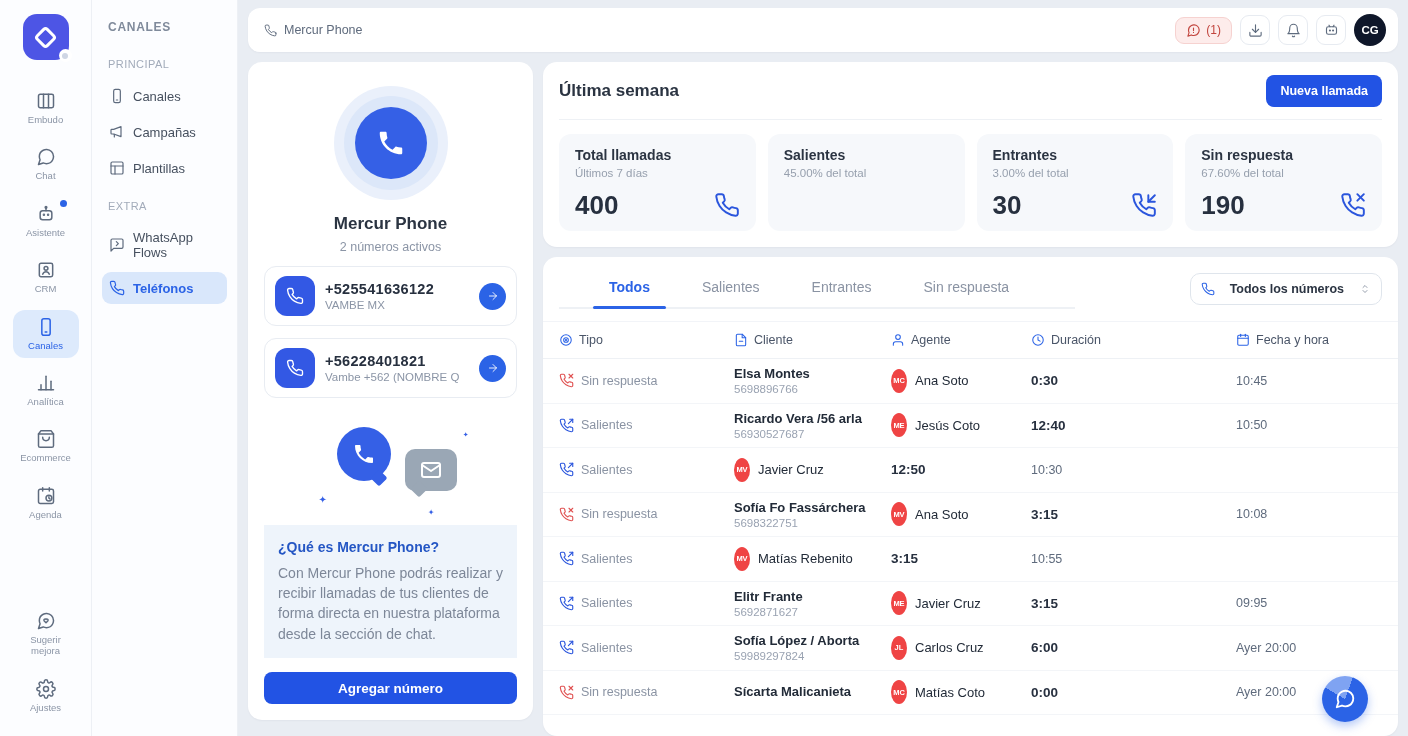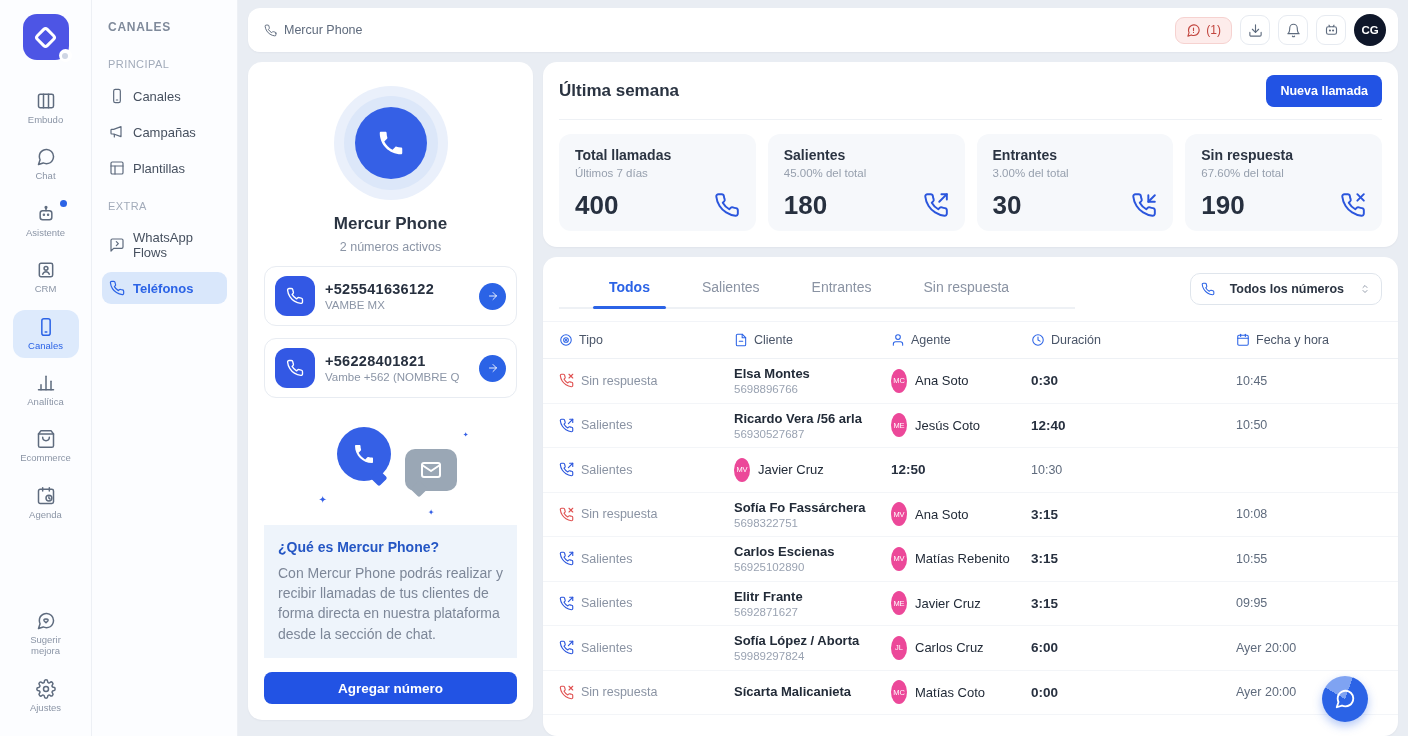--- a/index.html
+++ b/index.html
@@ -97,21 +97,21 @@
   .thead{display:grid;grid-template-columns:175px 157px 140px 205px 1fr;padding:0 16px;height:38px;align-items:center;border-top:1px solid #f2f4f8;border-bottom:1px solid #eef1f5;margin-top:12px;flex:none;}
   .th{display:flex;align-items:center;gap:6px;font-size:12.5px;color:#4a5568;}
   .th .hic{color:#2b63e6;flex:none;}
   .tbody{flex:1;overflow:hidden;}
   .t-row{display:grid;grid-template-columns:175px 157px 140px 205px 1fr;padding:0 16px;height:44.5px;align-items:center;border-bottom:1px solid #f3f5f8;cursor:pointer;}
   .type-cell{display:flex;align-items:center;gap:7px;font-size:12.5px;color:#8a93a3;}
   .t-row .ti{color:#e05252;} .t-row .to{color:#2b56dd;}
   .client .name{font-size:13px;font-weight:bold;color:#222b38;white-space:nowrap;}
   .client .phone{font-size:11.5px;color:#9aa3b2;margin-top:2px;}
   .agent{display:flex;align-items:center;gap:8px;font-size:13px;color:#222b38;white-space:nowrap;}
-  .agent .av{width:16px;height:24px;border-radius:50%;background:#ec4899;color:#fff;font-size:7.5px;font-weight:normal;display:flex;align-items:center;justify-content:center;flex:none;}
+  .agent .av{width:16px;height:24px;border-radius:50%;background:#ef4444;color:#fff;font-size:7.5px;font-weight:bold;display:flex;align-items:center;justify-content:center;flex:none;}
   .dur{font-size:13.5px;font-weight:bold;color:#27303f;}
   .dt{font-size:12.5px;color:#5f6b7d;}
 
   .fab{position:fixed;right:40px;bottom:14px;width:46px;height:46px;border-radius:50%;
     background:conic-gradient(from 300deg,#7fa3f2 0 80deg,#2b63e6 80deg 360deg);
     display:flex;align-items:center;justify-content:center;color:#fff;cursor:pointer;box-shadow:0 4px 10px rgba(43,99,230,.35);}
 </style>
 </head>
 <body>
 
@@ -385,28 +385,20 @@
             <div class="vrow">
               <span class="val">400</span>
               <svg class="ic sicon" width="26" height="26" viewBox="0 0 24 24">
                   <path d="M22 16.92v3a2 2 0 0 1-2.18 2 19.79 19.79 0 0 1-8.63-3.07 19.5 19.5 0 0 1-6-6 19.79 19.79 0 0 1-3.07-8.67A2 2 0 0 1 4.11 2h3a2 2 0 0 1 2 1.72 12.84 12.84 0 0 0 .7 2.81 2 2 0 0 1-.45 2.11L8.09 9.91a16 16 0 0 0 6 6l1.27-1.27a2 2 0 0 1 2.11-.45 12.84 12.84 0 0 0 2.81.7A2 2 0 0 1 22 16.92z"></path>
                 </svg>
             </div>
           </div>
           <div class="stat">
             <h4>Salientes</h4>
             <div class="sub">45.00% del total</div>
-            <div class="vrow">
-              <span class="val">180</span>
-              <svg class="ic sicon" width="26" height="26" viewBox="0 0 24 24">
-                  <polyline points="22 7 22 2 17 2"></polyline>
-                  <line x1="15" y1="9" x2="22" y2="2"></line>
-                  <path d="M22 16.92v3a2 2 0 0 1-2.18 2 19.79 19.79 0 0 1-8.63-3.07 19.5 19.5 0 0 1-6-6 19.79 19.79 0 0 1-3.07-8.67A2 2 0 0 1 4.11 2h3a2 2 0 0 1 2 1.72 12.84 12.84 0 0 0 .7 2.81 2 2 0 0 1-.45 2.11L8.09 9.91a16 16 0 0 0 6 6l1.27-1.27a2 2 0 0 1 2.11-.45 12.84 12.84 0 0 0 2.81.7A2 2 0 0 1 22 16.92z"></path>
-                </svg>
-            </div>
           </div>
           <div class="stat">
             <h4>Entrantes</h4>
             <div class="sub">3.00% del total</div>
             <div class="vrow">
               <span class="val">30</span>
               <svg class="ic sicon" width="26" height="26" viewBox="0 0 24 24">
                   <polyline points="16 3 16 9 22 9"></polyline>
                   <line x1="22" y1="3" x2="16" y2="9"></line>
                   <path d="M22 16.92v3a2 2 0 0 1-2.18 2 19.79 19.79 0 0 1-8.63-3.07 19.5 19.5 0 0 1-6-6 19.79 19.79 0 0 1-3.07-8.67A2 2 0 0 1 4.11 2h3a2 2 0 0 1 2 1.72 12.84 12.84 0 0 0 .7 2.81 2 2 0 0 1-.45 2.11L8.09 9.91a16 16 0 0 0 6 6l1.27-1.27a2 2 0 0 1 2.11-.45 12.84 12.84 0 0 0 2.81.7A2 2 0 0 1 22 16.92z"></path>
@@ -588,24 +580,20 @@
 
       <span class="to">
         <svg class="ic" width="15" height="15" viewBox="0 0 24 24">
                     <polyline points="22 7 22 2 17 2"></polyline>
                     <line x1="15" y1="9" x2="22" y2="2"></line>
                     <path d="M22 16.92v3a2 2 0 0 1-2.18 2 19.79 19.79 0 0 1-8.63-3.07 19.5 19.5 0 0 1-6-6 19.79 19.79 0 0 1-3.07-8.67A2 2 0 0 1 4.11 2h3a2 2 0 0 1 2 1.72 12.84 12.84 0 0 0 .7 2.81 2 2 0 0 1-.45 2.11L8.09 9.91a16 16 0 0 0 6 6l1.27-1.27a2 2 0 0 1 2.11-.45 12.84 12.84 0 0 0 2.81.7A2 2 0 0 1 22 16.92z"></path>
                   </svg>
       </span>
       <span>Salientes</span>
     </div>
-    <div class="client">
-      <div class="name">Carlos Escienas</div>
-      <div class="phone">56925102890</div>
-    </div>
     <div class="agent">
       <span class="av">MV</span>
       <span>Matías Rebenito</span>
     </div>
     <div class="dur">3:15</div>
     <div class="dt">10:55</div>
   </div>
 
   <div class="t-row outgoing">
     <div class="type-cell">

